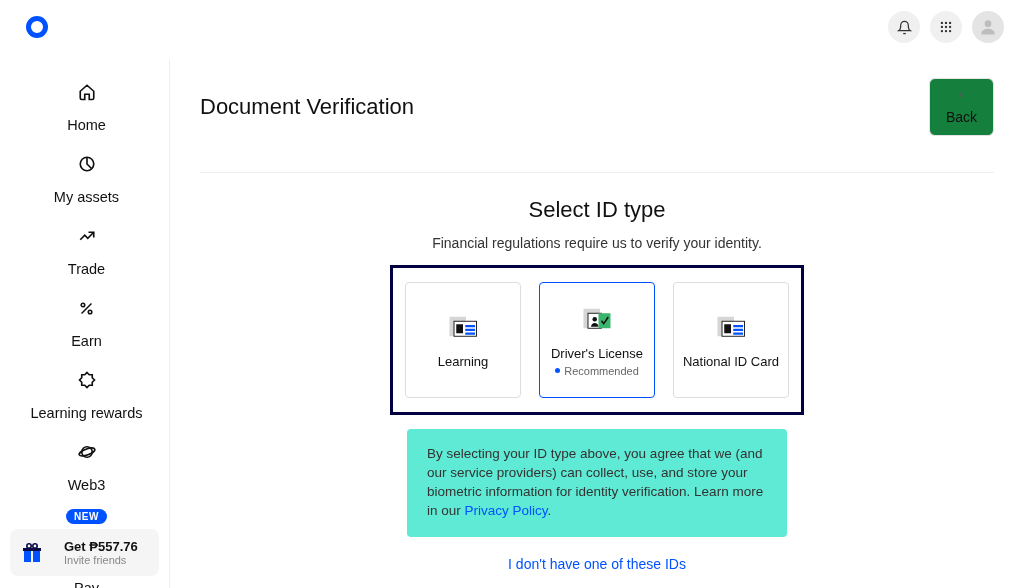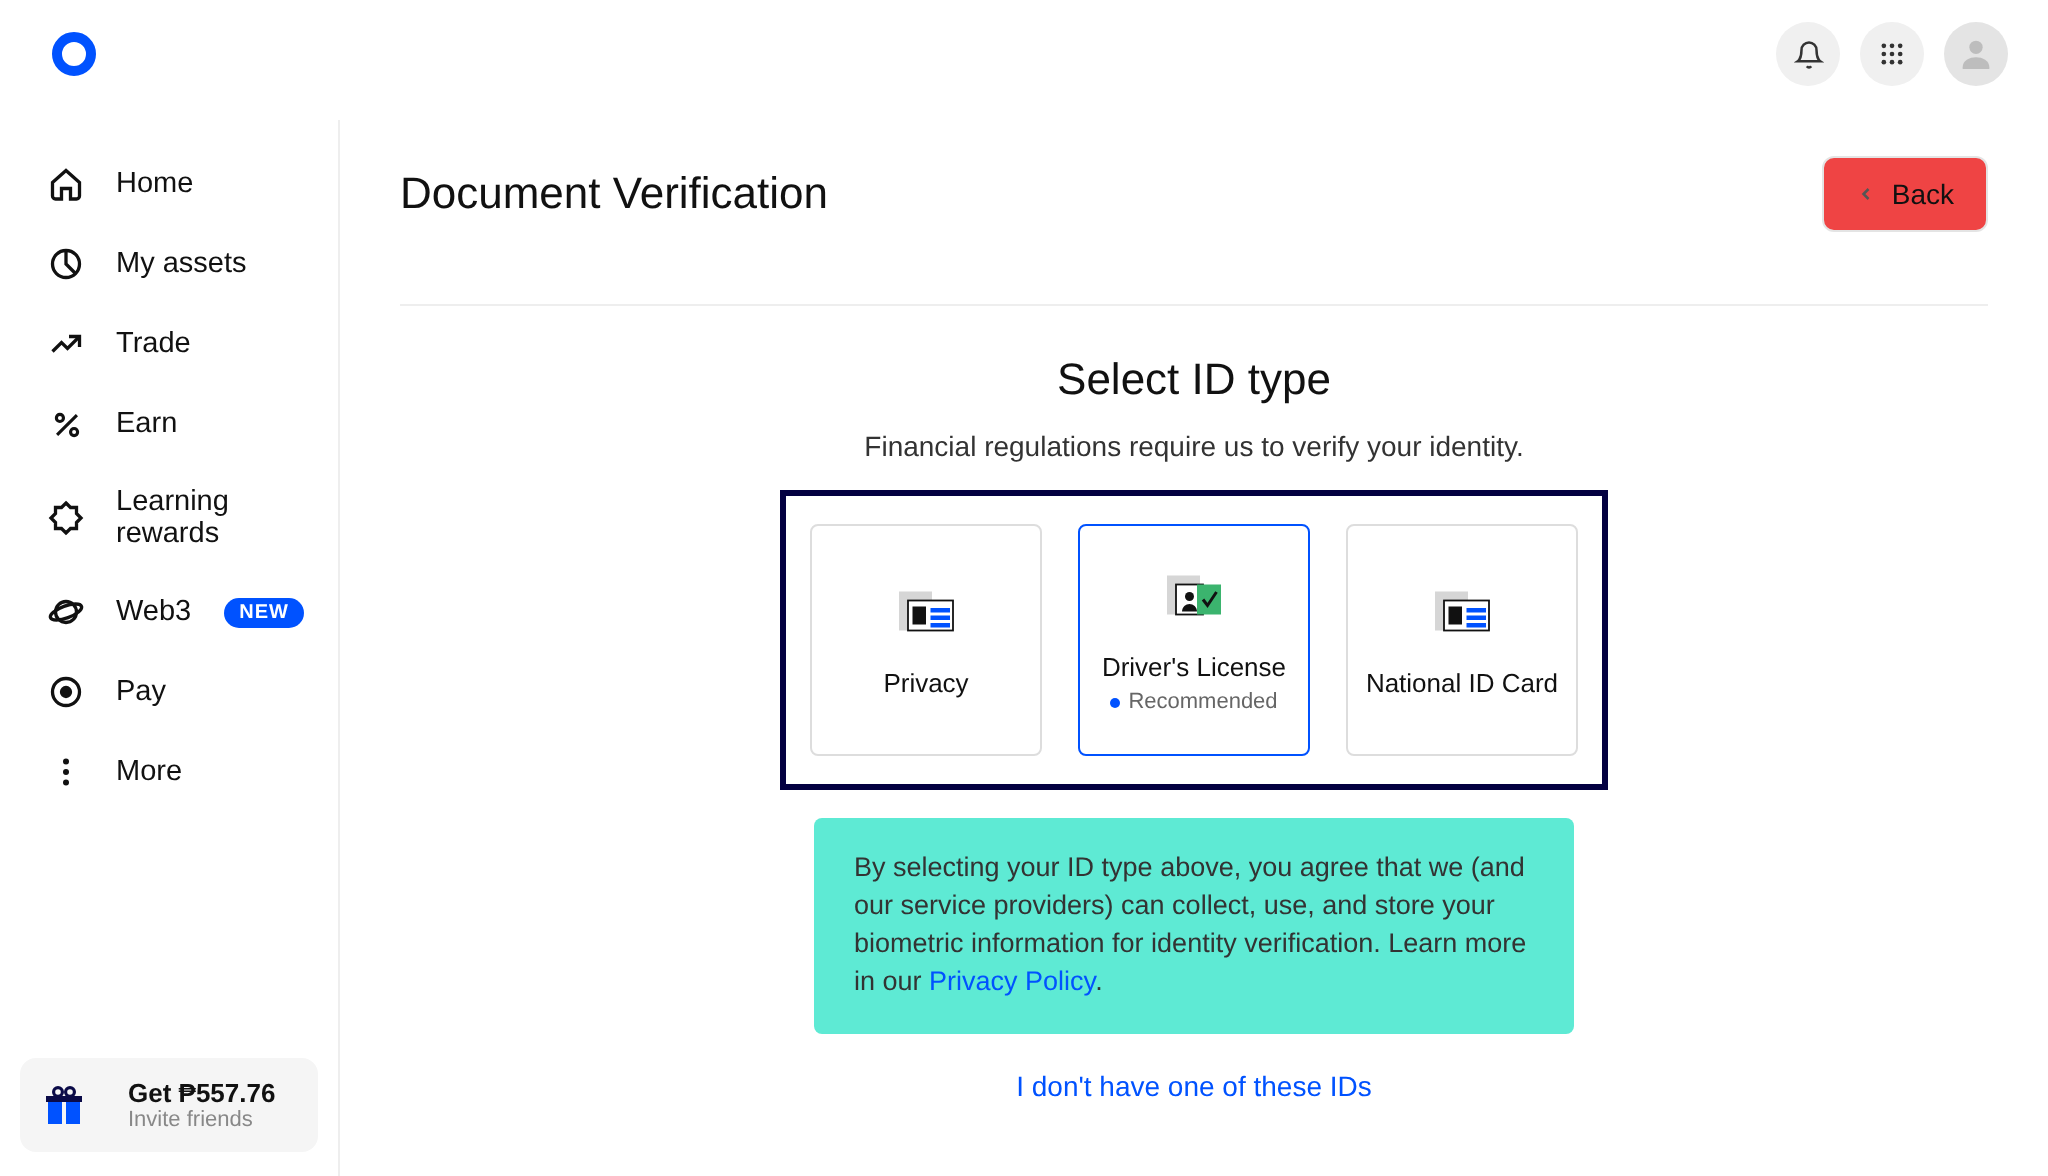--- a/index.html
+++ b/index.html
@@ -66,20 +66,21 @@
     }
     .nav-item {
       display: flex;
       align-items: center;
       gap: 16px;
       padding: 11px 20px 11px 24px;
       cursor: pointer;
       font-size: 14.5px;
       font-weight: 500;
       color: #111;
+      flex-direction: column;
     }
     .nav-item .nav-icon {
       width: 18px; height: 18px;
       display: flex;
       align-items: center;
       justify-content: center;
     }
     .nav-badge {
       background: #0052ff;
       color: white;
@@ -132,29 +133,30 @@
       border-bottom: 1px solid #eeeeee;
       margin-bottom: 24px;
     }
     .page-title {
       font-size: 22px;
       font-weight: 500;
       color: #111;
     }
     .back-btn {
       border: 1px solid #e4e4e4;
-      background: #ef4444;
+      background: #15803d;
       border-radius: 6px;
       padding: 10px 16px;
       font-size: 14px;
       cursor: pointer;
       display: flex;
       align-items: center;
       gap: 8px;
       color: #111;
+      flex-direction: column;
     }
     .content-center {
       text-align: center;
     }
     .select-title {
       font-size: 22px;
       font-weight: 500;
       margin-bottom: 12px;
     }
     .select-sub {
@@ -384,21 +386,21 @@
           <span class="id-icon">
             <svg width="30" height="24" viewBox="0 0 40 30">
                 <rect x="2" y="0" width="22" height="26" fill="#d6d6d6"></rect>
                 <rect x="8" y="6" width="30" height="20" fill="#fff" stroke="#111" stroke-width="1.2"></rect>
                 <rect x="11" y="10" width="9" height="12" fill="#111"></rect>
                 <rect x="23" y="11" width="13" height="3" fill="#0052ff"></rect>
                 <rect x="23" y="16" width="13" height="3" fill="#0052ff"></rect>
                 <rect x="23" y="21" width="13" height="3" fill="#0052ff"></rect>
               </svg>
           </span>
-          <span class="id-label">Privacy</span>
+          <span class="id-label">Learning</span>
         </div>
 
         <div class="id-card selected">
           <span class="id-icon">
             <svg width="30" height="24" viewBox="0 0 40 30">
                 <rect x="2" y="0" width="22" height="26" fill="#d6d6d6"></rect>
                 <rect x="8" y="6" width="18" height="20" fill="#fff" stroke="#111" stroke-width="1.2"></rect>
                 <circle cx="17" cy="14" r="3" fill="#111"></circle>
                 <path d="M12 24c0-3 2.5-5 5-5s5 2 5 5" fill="#111"></path>
                 <rect x="22" y="6" width="16" height="20" fill="#3bb46e"></rect>

